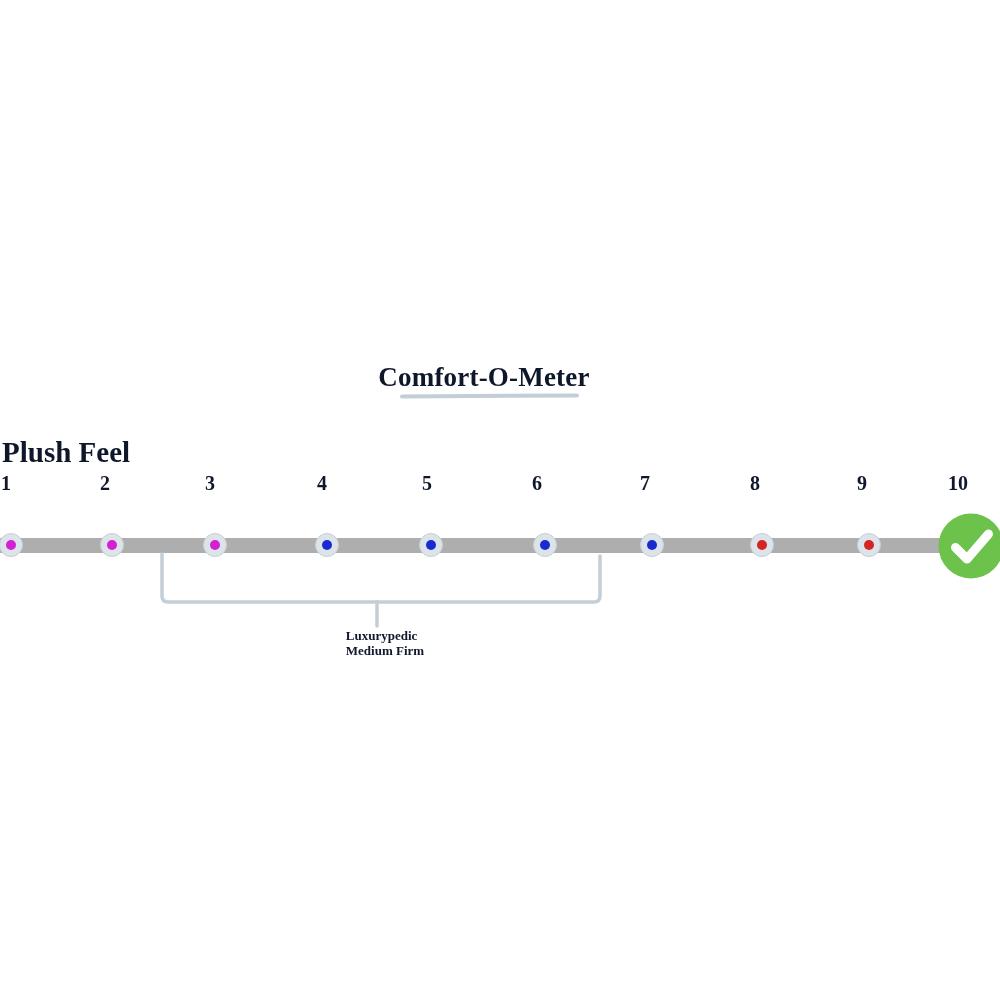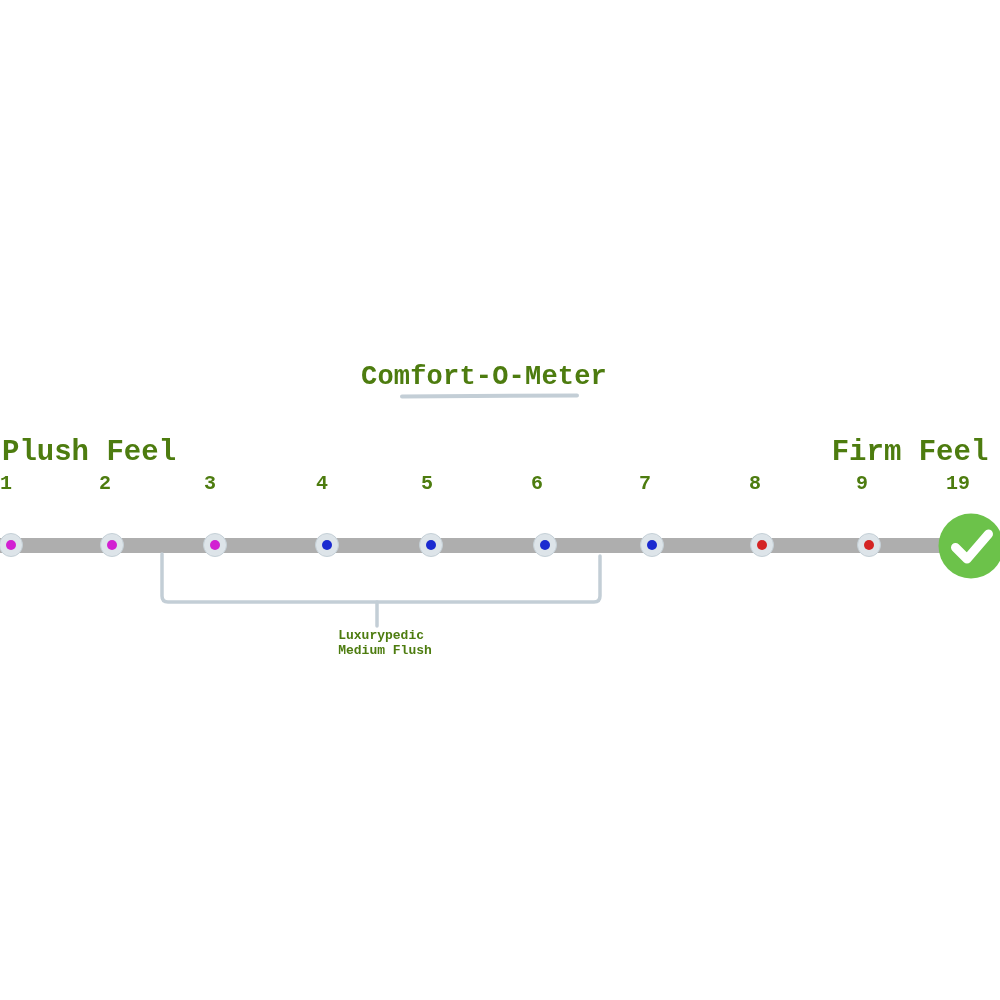--- a/index.html
+++ b/index.html
@@ -1,22 +1,22 @@
 <!DOCTYPE html>
 <html><head>
 <meta charset="utf-8">
 <style>
   html,body{margin:0;padding:0;background:#ffffff;}
   .canvas{
     position:relative;
     width:1000px;height:864px;
     background:#ffffff;
     overflow:hidden;
-    font-family:Liberation Mono, monospace;
-    color:#4d7c0f;
+    font-family:Liberation Serif, serif;
+    color:#0f172a;
   }
   .title{
     position:absolute;
     top:362px;left:484px;
     transform:translateX(-50%);
     font-size:27px;font-weight:700;
     letter-spacing:0.2px;
     white-space:nowrap;
   }
   .title-underline{
@@ -93,21 +93,20 @@
 </style>
 </head>
 <body>
 
 <div class="canvas">
 
   <div class="title">Comfort-O-Meter</div>
   <div class="title-underline" style="background: rgb(195, 206, 214);"></div>
 
   <div class="feel-label plush">Plush Feel</div>
-  <div class="feel-label firm">Firm Feel</div>
 
   <div class="bar" style="background: rgb(174, 174, 174);"></div>
 
   <div class="track-layer">
       <div class="num" style="left: 6px;">1</div>
       <div class="dot" style="left: 11px; background: rgb(221, 228, 233);">
         <div class="dot-core" style="background: rgb(210, 32, 210);"></div>
       </div>
       <div class="num" style="left: 105px;">2</div>
       <div class="dot" style="left: 112px; background: rgb(221, 228, 233);">
@@ -134,31 +133,31 @@
         <div class="dot-core" style="background: rgb(27, 42, 208);"></div>
       </div>
       <div class="num" style="left: 755px;">8</div>
       <div class="dot" style="left: 762px; background: rgb(221, 228, 233);">
         <div class="dot-core" style="background: rgb(212, 36, 36);"></div>
       </div>
       <div class="num" style="left: 862px;">9</div>
       <div class="dot" style="left: 869px; background: rgb(221, 228, 233);">
         <div class="dot-core" style="background: rgb(212, 36, 36);"></div>
       </div>
-      <div class="num" style="left: 958px;">19</div>
+      <div class="num" style="left: 958px;">10</div>
       <div class="check-circle" style="left: 971px; background: rgb(108, 194, 74);">
         <svg viewBox="0 0 65 65">
           <path d="M17 34 L28.5 45.5 L50 20.5" fill="none" stroke="#ffffff" stroke-width="9" stroke-linecap="round" stroke-linejoin="round"></path>
         </svg>
       </div>
     </div>
 
   <svg class="bracket" width="1000" height="1000" viewBox="0 0 1000 1000">
     <path d="M162 554 L162 596 Q162 602 168 602 L594 602 Q600 602 600 596 L600 556" fill="none" stroke="#c3ced6" stroke-width="3.5" stroke-linecap="round" stroke-linejoin="round"></path>
     <path d="M377 602 L377 626" fill="none" stroke="#c3ced6" stroke-width="3.5" stroke-linecap="round"></path>
   </svg>
 
   <div class="caption">
     <div>Luxurypedic</div>
-    <div>Medium Flush</div>
+    <div>Medium Firm</div>
   </div>
 
 </div>
 
 </body></html>

